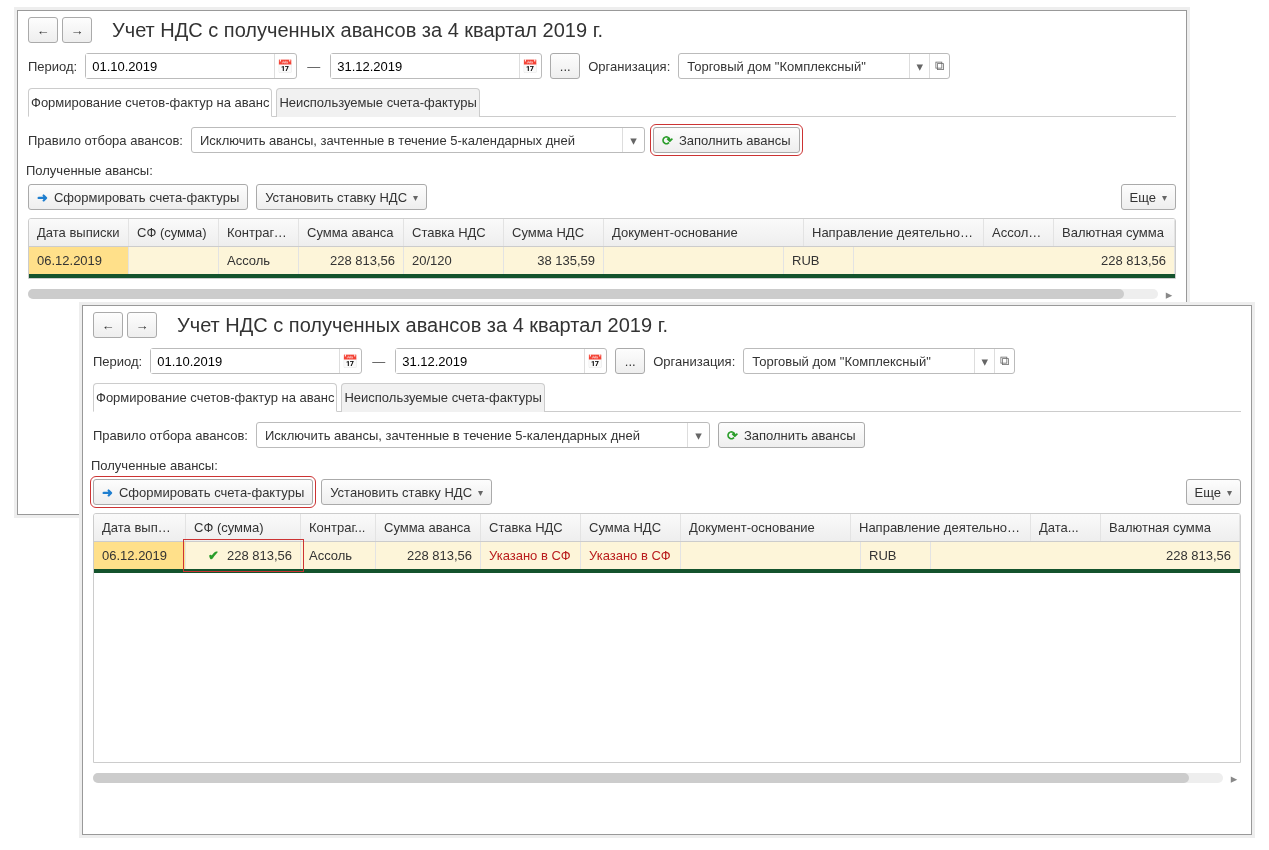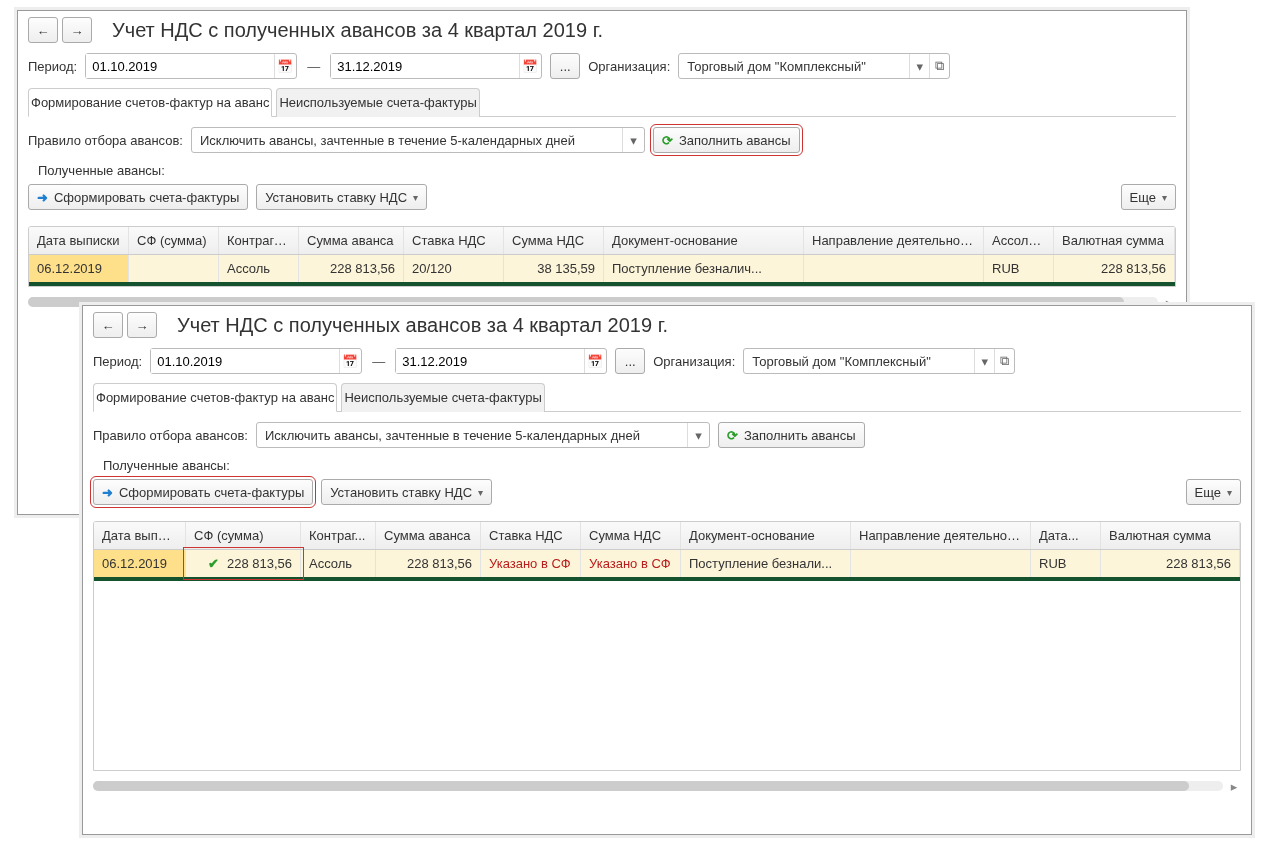--- a/index.html
+++ b/index.html
@@ -152,33 +152,33 @@
     cursor: pointer;
     color: #666;
   }
 
   .highlight-red {
     outline: 1px solid #c33;
     outline-offset: 2px;
   }
 
   .section-label {
-    padding: 6px 10px 2px 20px;
+    padding: 6px 10px 2px 8px;
   }
 
   .actionrow {
     display: flex;
     align-items: center;
     justify-content: space-between;
     padding: 4px 10px 8px 10px;
   }
   .actionrow .left { display: flex; gap: 8px; }
 
   .table {
-    margin: 8px 10px 8px 10px;
+    margin: 0 10px 8px 10px;
     border: 1px solid #ccc;
     border-radius: 3px 3px 0 0;
     overflow: hidden;
   }
   .thead, .trow {
     display: flex;
     width: 100%;
   }
   .thead {
     background: linear-gradient(#fafafa, #eee);
@@ -335,21 +335,20 @@
       <div class="th c10">Валютная сумма</div>
     </div>
     <div class="tbl-body">
       <div class="trow selected">
         <div class="td c1 date-active">06.12.2019</div>
         <div class="td c2"></div>
         <div class="td c3">Ассоль</div>
         <div class="td c4 num">228 813,56</div>
         <div class="td c5">20/120</div>
         <div class="td c6 num">38 135,59</div>
-        <div class="td c7">Поступление безналич...</div>
         <div class="td c8"></div>
         <div class="td c9">RUB</div>
         <div class="td c10 num">228 813,56</div>
       </div>
     </div>
   </div>
 
   <div class="scroll-stub">
     <div class="scroll-track">
         <div class="scroll-thumb"></div>
@@ -448,21 +447,20 @@
         <div class="td c2 highlight-red">
           <div class="sf-cell">
             <span class="check">✔</span>
             <span>228 813,56</span>
           </div>
         </div>
         <div class="td c3">Ассоль</div>
         <div class="td c4 num">228 813,56</div>
         <div class="td c5 muted">Указано в СФ</div>
         <div class="td c6 muted">Указано в СФ</div>
-        <div class="td c7">Поступление безнали...</div>
         <div class="td c8"></div>
         <div class="td c9">RUB</div>
         <div class="td c10 num">228 813,56</div>
       </div>
     </div>
   </div>
 
   <div class="scroll-stub">
     <div class="scroll-track">
         <div class="scroll-thumb"></div>

